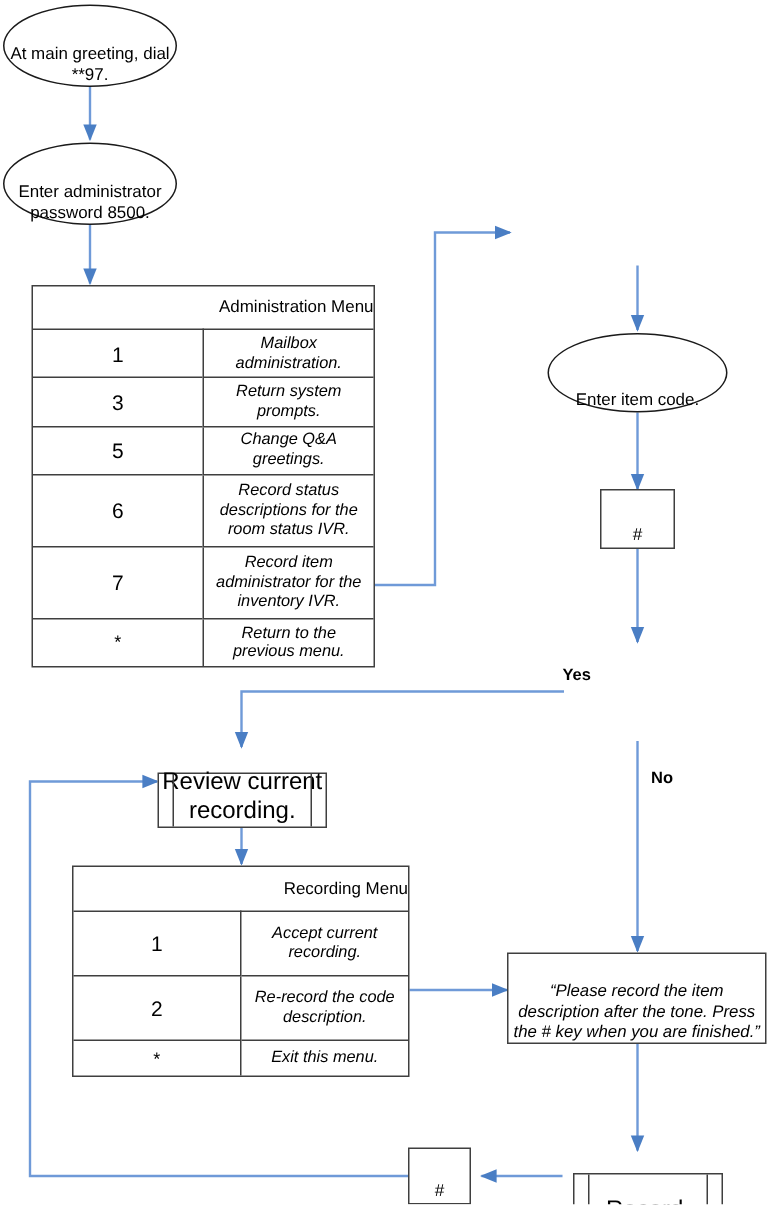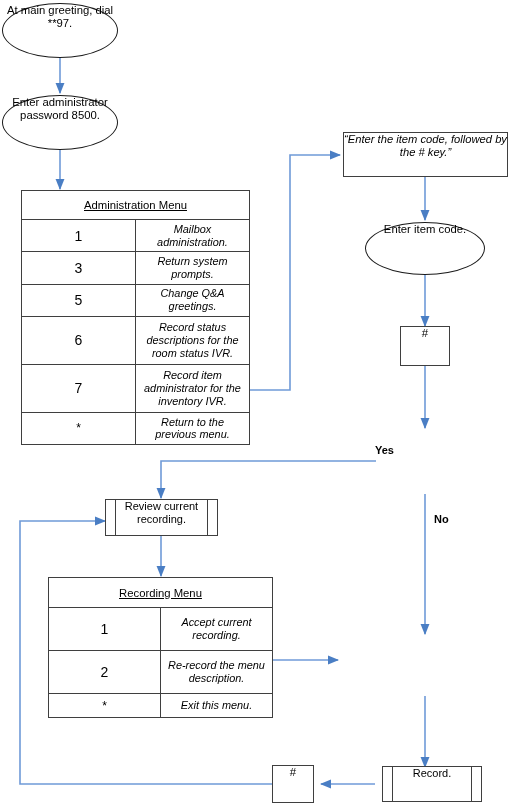--- a/index.html
+++ b/index.html
@@ -26,21 +26,21 @@
     top: 0;
     width: 515px;
     height: 803px;
     pointer-events: none;
   }
   
   .shape {
     position: absolute;
     box-sizing: border-box;
     display: flex;
-    align-items: flex-start;
+    align-items: flex-end;
     justify-content: center;
     text-align: center;
     color: #000000;
     line-height: 1.18;
   }
   .terminator {
     border: 1.3px solid #1a1a1a;
     border-radius: 50%;
     background: #ffffff;
     font-size: 11.3px;
@@ -54,21 +54,22 @@
   .key-box {
     border: 1.6px solid #3f3f3f;
     background: #ffffff;
     font-size: 11.5px;
     font-style: normal;
   }
   
   .predef {
     border: 1.6px solid #3f3f3f;
     background: #ffffff;
-    font-size: 11px;
+    font-size: 16px;
+    margin-top: 16px;
   }
   .predef::before,
   .predef::after {
     content: "";
     position: absolute;
     top: 0;
     bottom: 0;
     width: 0;
     border-left: 1.6px solid #3f3f3f;
   }
@@ -106,25 +107,24 @@
   }
   .menu-table table {
     width: 100%;
     height: 100%;
     border-collapse: collapse;
     table-layout: fixed;
   }
   .menu-table th.menu-title {
     font-weight: normal;
     font-size: 11.3px;
-    text-align: center;
+    text-align: right;
     border-bottom: 1.5px solid #3f3f3f;
     color: #000;
     padding: 0;
-    text-decoration: underline;
   }
   .menu-table td.key-cell {
     width: 37px;
     text-align: center;
     font-size: 14px;
     border-right: 1.5px solid #3f3f3f;
     border-top: 1.5px solid #3f3f3f;
     color: #000;
     padding: 0;
   }
@@ -230,23 +230,20 @@
           <td class="desc-cell">Record item administrator for the inventory IVR.</td>
         </tr>
         <tr class="menu-row">
           <td class="key-cell star">*</td>
           <td class="desc-cell">Return to the previous menu.</td>
         </tr>
       </tbody>
     </table>
   </div>
 
-  <div class="shape process-box" style="left:343px; top:132px; width:165px; height:45px;">
-    <span>“Enter the item code, followed by the # key.”</span>
-  </div>
 
   <div class="shape key-box" style="left:400px; top:326px; width:50px; height:40px;">
     <span>#</span>
   </div>
 
 
   <div class="branch-label" style="left:337px; top:444px;">Yes</div>
   <div class="branch-label" style="left:396px; top:513px;">No</div>
 
   <div class="shape predef" style="left:105px; top:499px; width:113px; height:37px;">
@@ -260,30 +257,33 @@
           <th class="menu-title" colspan="2" style="height:29px;">Recording Menu</th>
         </tr>
       </thead>
       <tbody>
         <tr class="menu-row">
           <td class="key-cell">1</td>
           <td class="desc-cell">Accept current recording.</td>
         </tr>
         <tr class="menu-row">
           <td class="key-cell">2</td>
-          <td class="desc-cell">Re-record the menu description.</td>
+          <td class="desc-cell">Re-record the code description.</td>
         </tr>
         <tr class="menu-row">
           <td class="key-cell star">*</td>
           <td class="desc-cell">Exit this menu.</td>
         </tr>
       </tbody>
     </table>
   </div>
 
+  <div class="shape process-box" style="left:338px; top:635px; width:173px; height:61px;">
+    <span>“Please record the item description after the tone.  Press the # key when you are finished.”</span>
+  </div>
 
   <div class="shape predef" style="left:382px; top:766px; width:100px; height:36px;">
     <span>Record.</span>
   </div>
 
   <div class="shape key-box" style="left:272px; top:765px; width:42px; height:38px;">
     <span>#</span>
   </div>
 
 </div>

